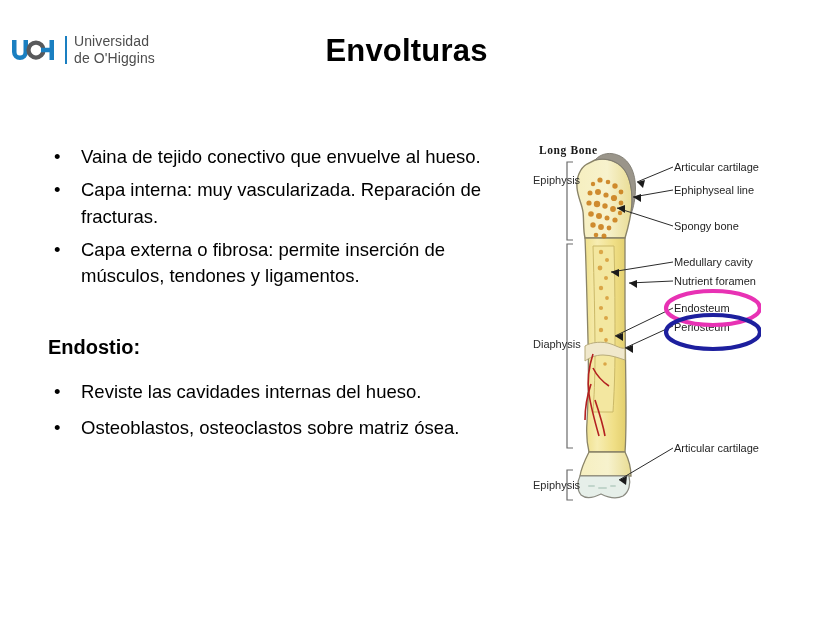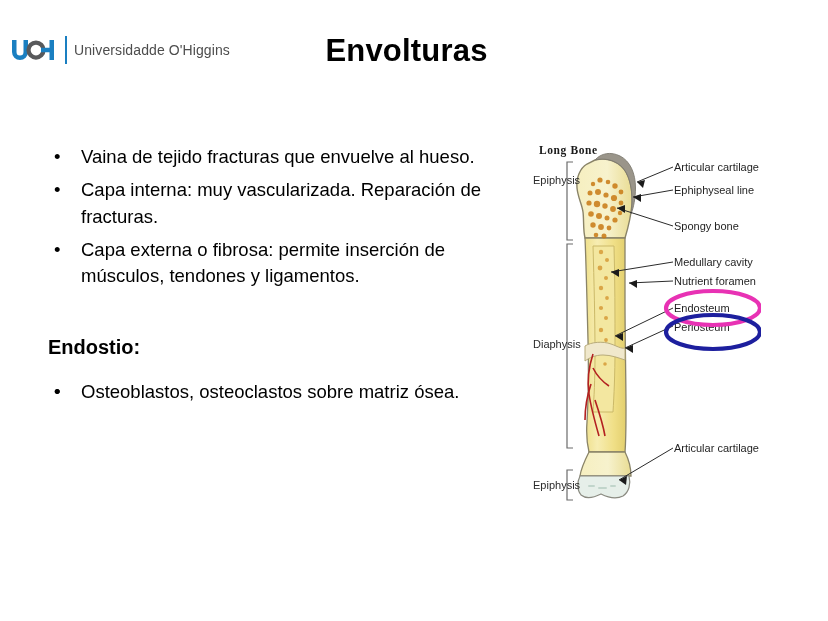--- a/index.html
+++ b/index.html
@@ -32,21 +32,21 @@
     display: block;
   }
   #logo-divider {
     width: 2px;
     height: 28px;
     background: #1a7fc1;
     margin-right: 7px;
   }
   #logo-text {
     display: flex;
-    flex-direction: row;
+    flex-direction: column;
     justify-content: center;
     line-height: 1.18;
   }
   #logo-text .l1, #logo-text .l2 {
     font-size: 14px;
     color: #4d4d4d;
     letter-spacing: .1px;
     white-space: nowrap;
   }
 
@@ -147,29 +147,29 @@
     <span class="l2">de O'Higgins</span>
   </div>
 </div>
 
 <div id="slide-title">Envolturas</div>
 
 <div id="content-col">
 
 
   <ul class="bullets" id="periostio-list">
-    <li><span class="dot">•</span><span>Vaina de tejido fracturas que envuelve al hueso.</span></li>
+    <li><span class="dot">•</span><span>Vaina de tejido conectivo que envuelve al hueso.</span></li>
     <li><span class="dot">•</span><span>Capa interna: muy vascularizada. Reparación de fracturas.</span></li>
     <li><span class="dot">•</span><span>Capa externa o fibrosa: permite inserción de músculos, tendones y ligamentos.</span></li>
   </ul>
 
   <h2 class="section-head" id="endostio-head">Endostio:</h2>
 
   <ul class="bullets" id="endostio-list">
-    <li><span class="dot">•</span></li>
+    <li><span class="dot">•</span><span>Reviste las cavidades internas del hueso.</span></li>
     <li><span class="dot">•</span><span>Osteoblastos, osteoclastos sobre matriz ósea.</span></li>
   </ul>
 
 </div>
 
 <div id="bone-figure">
   <div id="fig-caption">Long Bone</div>
 
   <svg width="228" height="368" viewBox="0 0 228 368">
     <defs>

